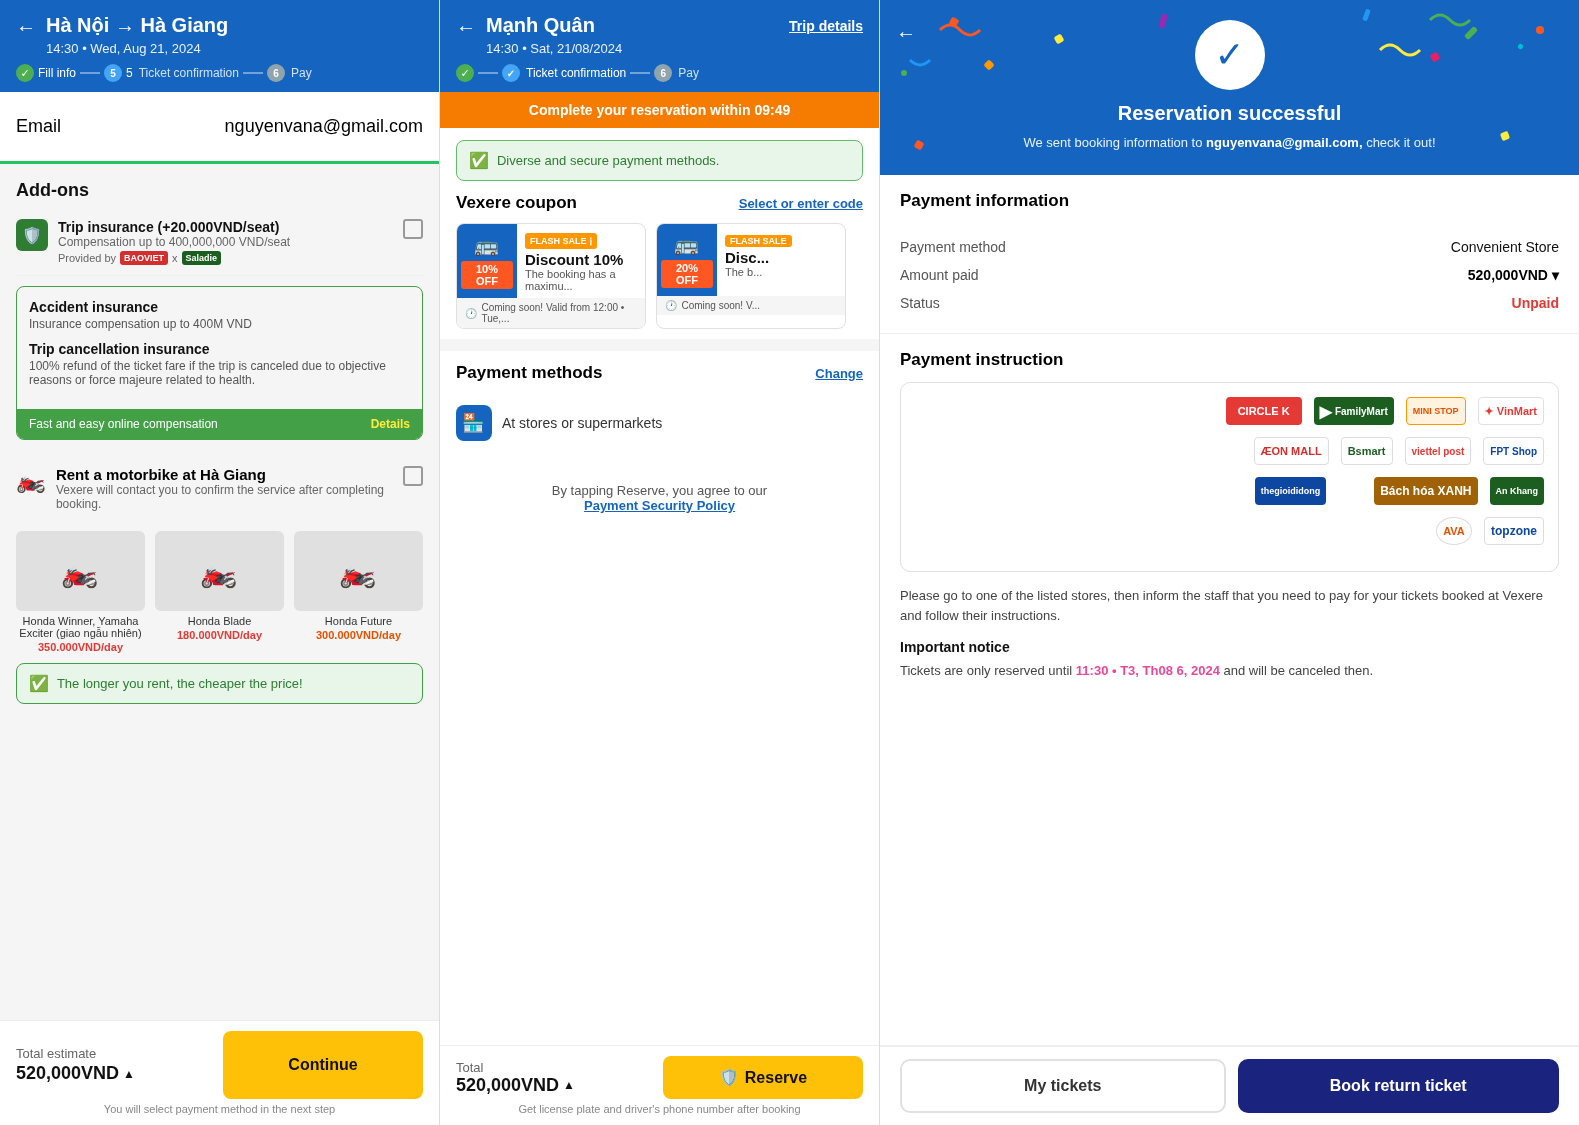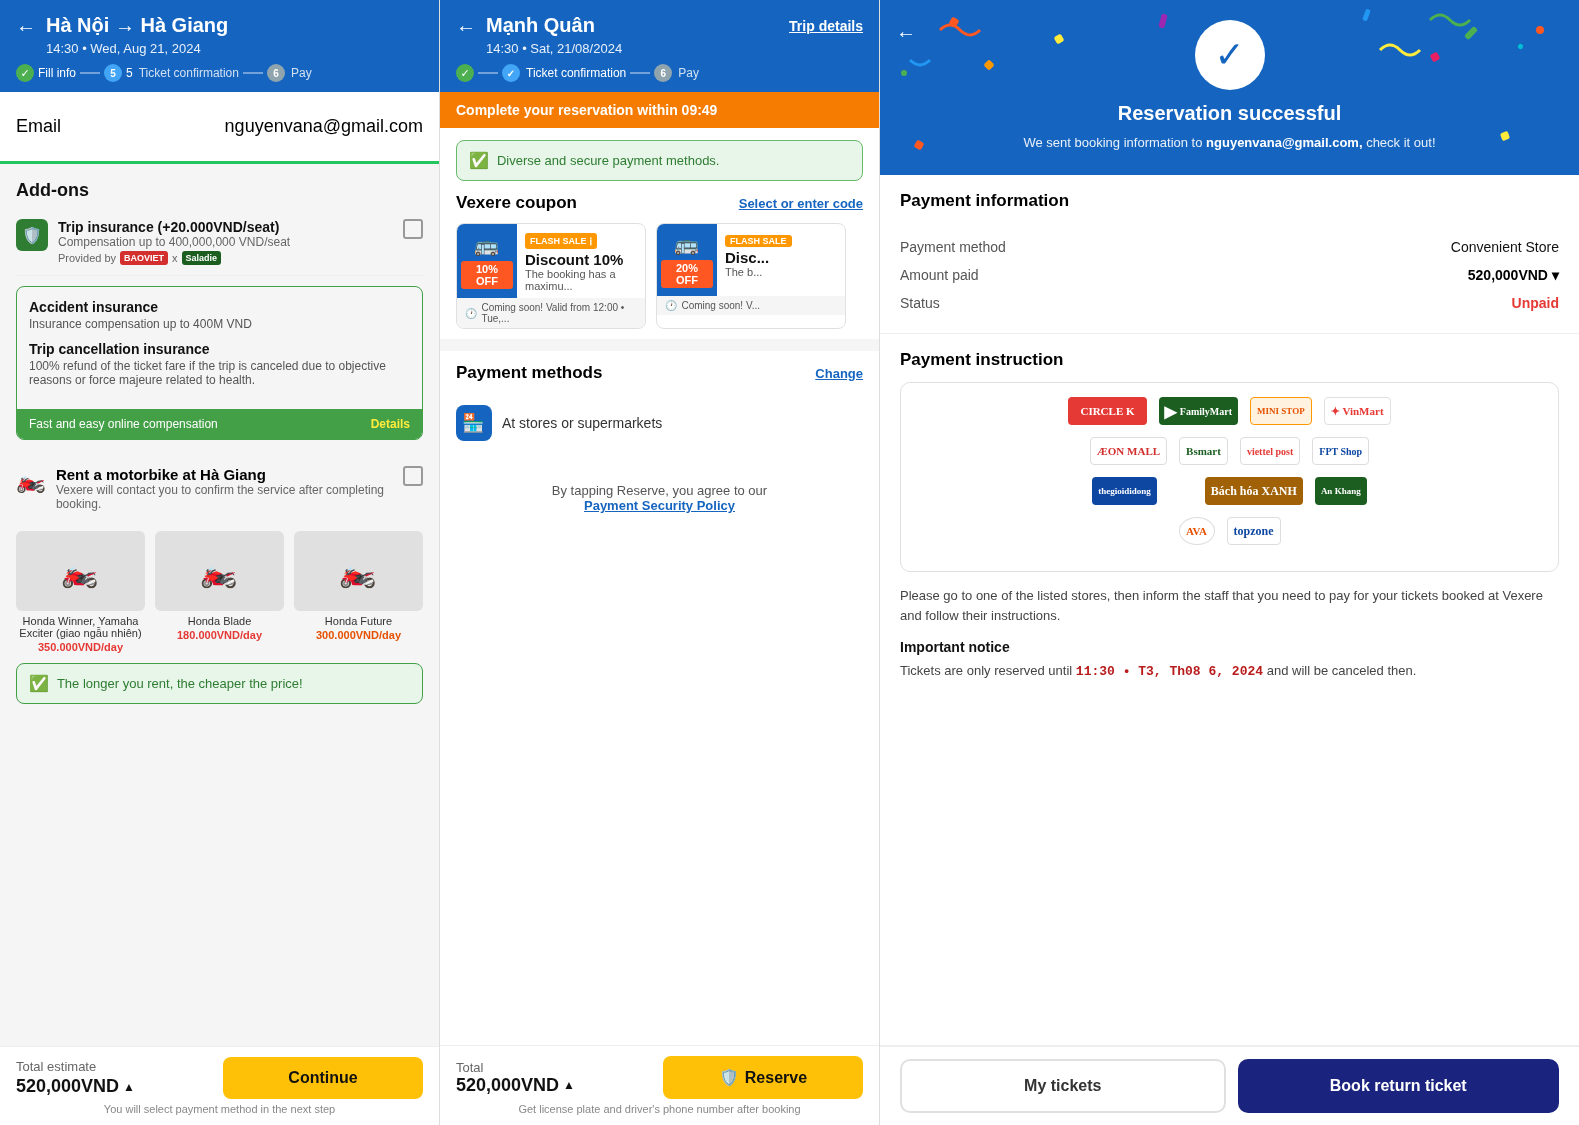--- a/index.html
+++ b/index.html
@@ -317,21 +317,21 @@
     .s1-footer-row {
       display: flex;
       justify-content: space-between;
       align-items: center;
       margin-bottom: 4px;
     }
     .continue-btn {
       background: #ffc107;
       border: none;
       border-radius: 8px;
-      padding: 12px 24px;
+      padding: 25px 24px;
       font-size: 16px;
       font-weight: 700;
       color: #111;
       cursor: pointer;
       width: 200px;
     }
     .chevron-up {
       font-size: 12px;
       color: #111;
     }
@@ -377,21 +377,21 @@
     .s2-steps {
       display: flex;
       align-items: center;
       margin-top: 8px;
       font-size: 12px;
       gap: 4px;
     }
     .timer-bar {
       background: #f57c00;
       padding: 10px 16px;
-      text-align: left;
+      text-align: center;
       font-size: 14px;
       font-weight: 600;
       color: white;
     }
     .s2-body {
       flex: 1;
       overflow-y: auto;
       padding: 0;
       background: white;
     }
@@ -657,26 +657,25 @@
       margin-bottom: 12px;
     }
     .store-logos-box {
       border: 1.5px solid #e0e0e0;
       border-radius: 10px;
       padding: 14px;
       margin-bottom: 14px;
     }
     .store-logos-row {
       display: flex;
-      justify-content: center;
+      justify-content: flex-end;
       align-items: center;
       gap: 12px;
       margin-bottom: 12px;
       flex-wrap: wrap;
-      font-family: Liberation Serif, serif;
     }
     .store-logo {
       height: 28px;
       border-radius: 4px;
       display: flex;
       align-items: center;
       justify-content: center;
       font-size: 10px;
       font-weight: 700;
       padding: 0 6px;
@@ -777,21 +776,21 @@
       font-size: 14px;
       font-weight: 700;
       color: #111;
       margin-bottom: 6px;
     }
     .important-notice-text {
       font-size: 13px;
       color: #444;
       line-height: 1.5;
     }
-    .notice-date { color: #b91c1c; font-weight: 600; font-family: Liberation Mono, monospace; }
+    .notice-date { color: #ec4899; font-weight: 600; }
     .s3-footer {
       background: white;
       padding: 12px 20px;
       border-top: 2px solid #eee;
       display: flex;
       gap: 12px;
     }
     .my-tickets-btn {
       flex: 1;
       background: white;

